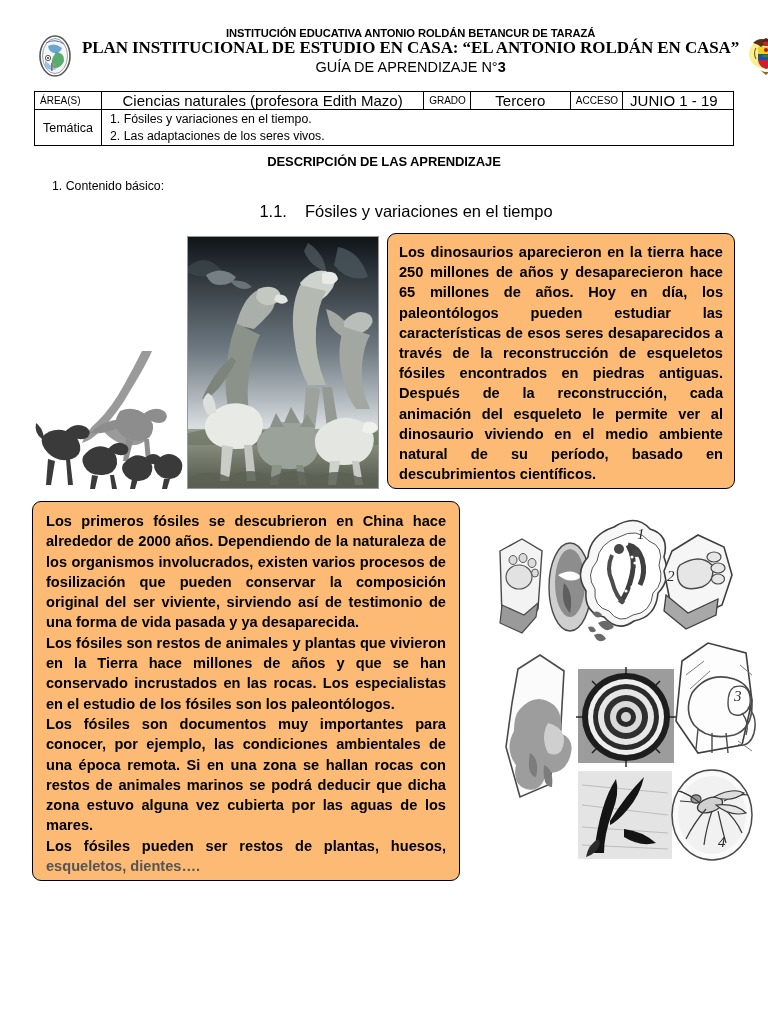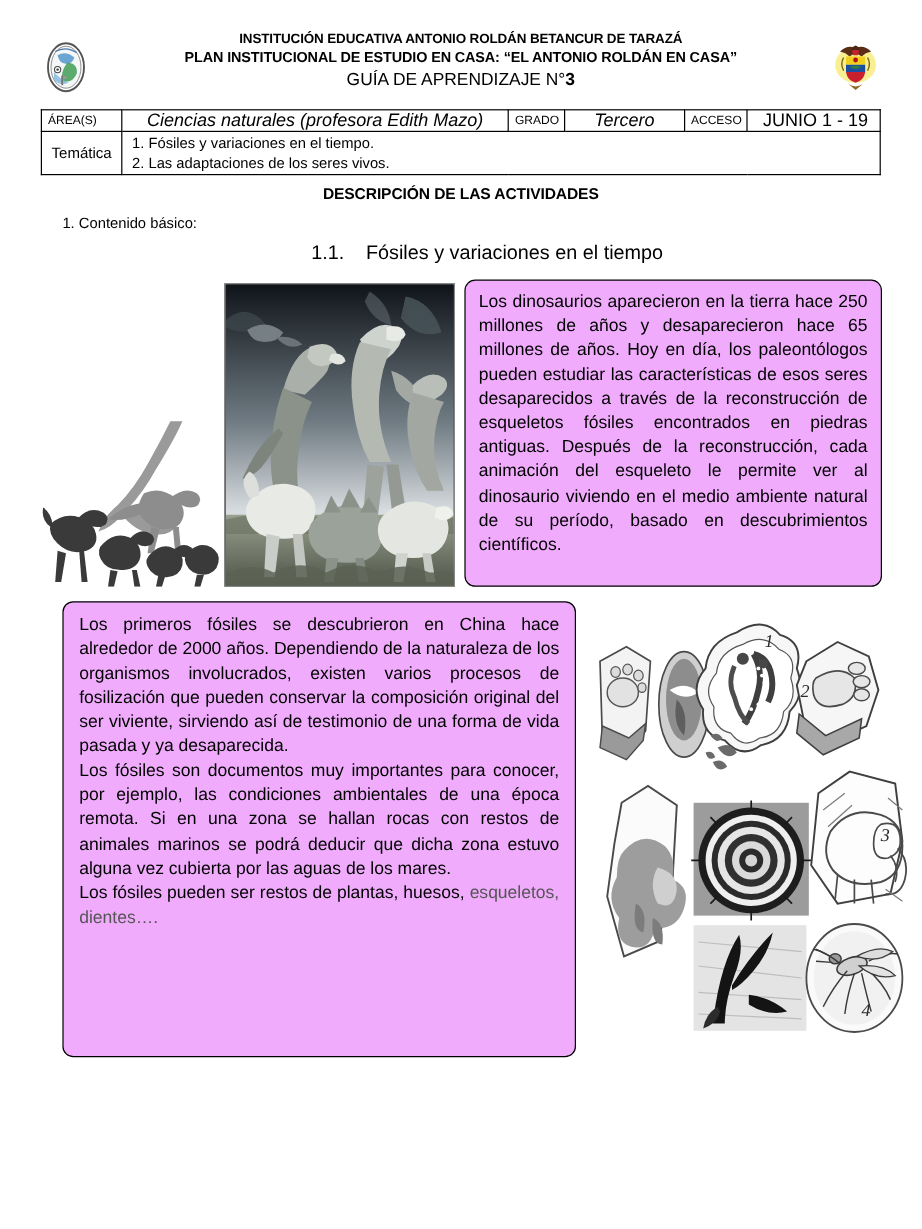--- a/index.html
+++ b/index.html
@@ -34,21 +34,21 @@
     padding: 0 6px;
   }
   .header-line {
     font-weight: bold;
     font-size: 11.2px;
     letter-spacing: -0.1px;
     line-height: 14.5px;
     white-space: nowrap;
   }
   .header-line.l1 { font-size: 11.2px; }
-  .header-line.l2 { font-size: 12px; }
+  .header-line.l2 { font-size: 17px; font-family: Liberation Serif, serif; }
   .header-line.l3 { font-size: 11.2px; }
   .header-guide {
     font-size: 14.5px;
     line-height: 21px;
     margin-top: 2px;
     font-weight: normal;
   }
   .header-guide .num { font-weight: bold; }
 
   
@@ -66,32 +66,31 @@
   .lbl-small {
     font-size: 10px;
     text-align: left;
     padding-left: 5px !important;
     white-space: nowrap;
     width: 1%;
   }
   .cell-big {
     font-size: 15px;
     text-align: center;
-    font-style: italic;
   }
   .cell-center-label {
     font-size: 12.5px;
     text-align: center;
     white-space: nowrap;
     width: 1%;
     padding: 7px 8px !important;
   }
   .cell-date {
     font-size: 15px;
-    text-align: center;
+    text-align: left;
     padding-left: 7px !important;
     white-space: nowrap;
   }
   .bullets {
     margin: 0; padding: 0 0 0 22px;
     font-size: 12.3px;
     line-height: 16.5px;
   }
   .bullets li { padding-left: 6px; }
   .numlist {
@@ -137,21 +136,22 @@
     left: 187px; top: 5px;
     width: 192px; height: 253px;
     border: 1px solid #999;
     overflow: hidden;
     background: #111;
   }
   .text-box {
     position: absolute;
     border: 1.6px solid #000;
     border-radius: 9px;
-    background: #f0abfc;
+    background: #fdba74;
+    font-weight: bold;
   }
   .box-dino {
     left: 387px; top: 2px;
     width: 348px; height: 256px;
     padding: 8px 11px 6px 11px;
   }
   .box-dino p {
     margin: 0;
     font-size: 14.6px;
     line-height: 20.2px;
@@ -160,21 +160,21 @@
   }
 
   
   .lower {
     position: relative;
     margin-top: 8px;
     height: 380px;
   }
   .box-fossil {
     position: absolute;
-    left: 52px; top: 0;
+    left: 32px; top: 0;
     width: 428px; height: 380px;
     padding: 9px 13px 6px 13px;
   }
   .box-fossil p {
     margin: 0;
     font-size: 14.6px;
     line-height: 20.3px;
     text-align: justify;
     text-justify: inter-word;
   }
@@ -248,21 +248,21 @@
     <td colspan="5">
       <div class="numlist">
         <div>1.  Fósiles y variaciones en el tiempo.</div>
         <div>2. Las adaptaciones de los seres vivos.</div>
       </div>
     </td>
   </tr>
 </tbody>
   </table>
 
-<div class="desc-title">DESCRIPCIÓN DE LAS ACTIVIDADES</div>
+<div class="desc-title">DESCRIPCIÓN DE LAS APRENDIZAJE</div>
 <div class="contenido">1.   Contenido básico:</div>
 <div class="subtitle-11">
   <span class="n">1.1.</span><span>Fósiles y variaciones en el tiempo</span>
 </div>
 
 <div class="upper">
 
   <div class="silhouettes">
     <svg width="152" height="140" viewBox="0 0 152 140">
 
@@ -360,20 +360,21 @@
 
   <div class="text-box box-dino">
     <p>Los dinosaurios aparecieron en la tierra hace 250 millones de años y desaparecieron hace 65 millones de años.     Hoy en día, los paleontólogos pueden estudiar las características de esos seres desaparecidos a través de la reconstrucción de esqueletos fósiles encontrados en piedras antiguas. Después de la reconstrucción, cada animación del esqueleto le permite ver al dinosaurio viviendo en el medio ambiente natural de su período, basado en descubrimientos científicos.</p>
   </div>
 </div>
 
 <div class="lower">
 
   <div class="text-box box-fossil">
     <p>Los primeros fósiles se descubrieron en China hace alrededor de 2000 años.  Dependiendo de la naturaleza de los organismos involucrados, existen varios procesos de fosilización que pueden conservar la composición original del ser viviente, sirviendo así de testimonio de una forma de vida pasada y ya desaparecida.</p>
+    <p>Los fósiles son restos de animales y plantas que vivieron en la Tierra hace millones de años y que se han conservado incrustados en las rocas. Los especialistas en el estudio de los fósiles son los paleontólogos.</p>
     <p>Los fósiles son documentos muy importantes para conocer, por ejemplo, las condiciones ambientales de una época remota.   Si en una zona se hallan rocas con restos de animales marinos se podrá deducir que dicha zona estuvo alguna vez cubierta por las aguas de los mares.</p>
     <p>
       <span>Los fósiles pueden ser restos de plantas, huesos,</span>
       <span class="faded">esqueletos, dientes….</span>
     </p>
   </div>
 
   <div class="fossil-art">
     <svg width="270" height="360" viewBox="0 0 270 360">
       <rect x="0" y="0" width="270" height="360" fill="#ffffff"></rect>

